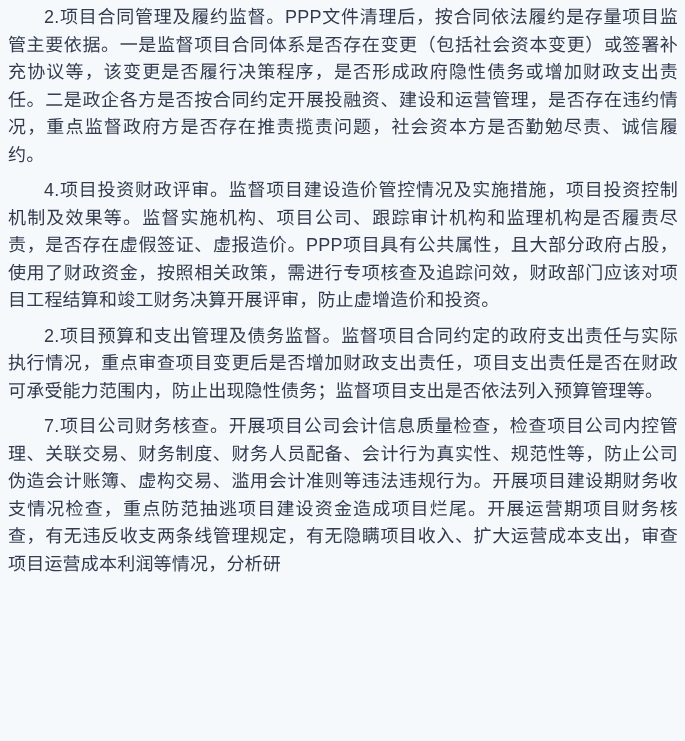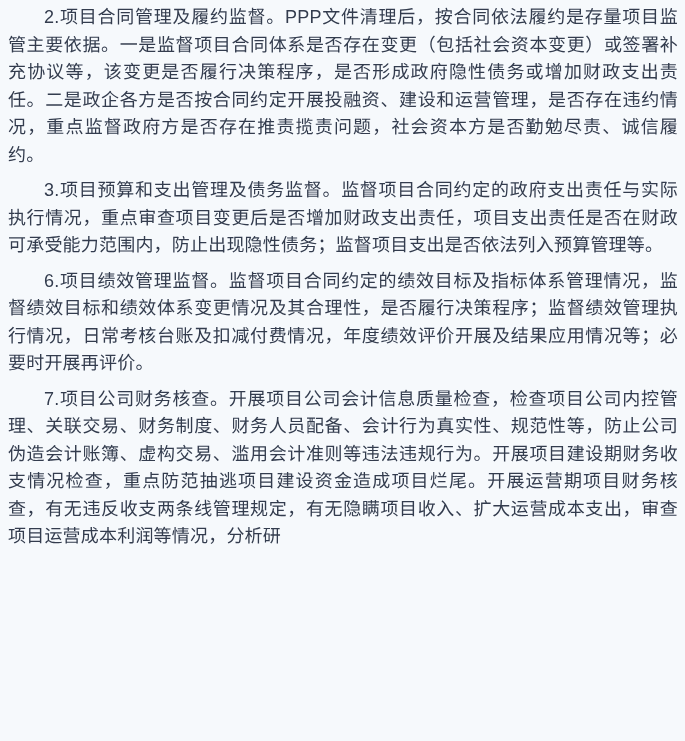--- a/index.html
+++ b/index.html
@@ -29,16 +29,16 @@
     margin: 0 0 8px 0;
     text-indent: 2em;
     word-break: break-all;
   }
 </style>
 </head>
 <body>
 
 <div class="doc-page">
   <p>2.项目合同管理及履约监督。PPP文件清理后，按合同依法履约是存量项目监管主要依据。一是监督项目合同体系是否存在变更（包括社会资本变更）或签署补充协议等，该变更是否履行决策程序，是否形成政府隐性债务或增加财政支出责任。二是政企各方是否按合同约定开展投融资、建设和运营管理，是否存在违约情况，重点监督政府方是否存在推责揽责问题，社会资本方是否勤勉尽责、诚信履约。</p>
-  <p>3.项目预算和支出管理及债务监督。监督项目合同约定的政府支出责任与实际执行情况，重点审查项目变更后是否增加财政支出责任，项目支出责任是否在财政可承受能力范围内，防止出现隐性债务；监督项目支出是否依法列入预算管理等。</p>
-  <p>6.项目绩效管理监督。监督项目合同约定的绩效目标及指标体系管理情况，监督绩效目标和绩效体系变更情况及其合理性，是否履行决策程序；监督绩效管理执行情况，日常考核台账及扣减付费情况，年度绩效评价开展及结果应用情况等；必要时开展再评价。</p>
+  <p>4.项目投资财政评审。监督项目建设造价管控情况及实施措施，项目投资控制机制及效果等。监督实施机构、项目公司、跟踪审计机构和监理机构是否履责尽责，是否存在虚假签证、虚报造价。PPP项目具有公共属性，且大部分政府占股，使用了财政资金，按照相关政策，需进行专项核查及追踪问效，财政部门应该对项目工程结算和竣工财务决算开展评审，防止虚增造价和投资。</p>
+  <p>2.项目预算和支出管理及债务监督。监督项目合同约定的政府支出责任与实际执行情况，重点审查项目变更后是否增加财政支出责任，项目支出责任是否在财政可承受能力范围内，防止出现隐性债务；监督项目支出是否依法列入预算管理等。</p>
   <p>7.项目公司财务核查。开展项目公司会计信息质量检查，检查项目公司内控管理、关联交易、财务制度、财务人员配备、会计行为真实性、规范性等，防止公司伪造会计账簿、虚构交易、滥用会计准则等违法违规行为。开展项目建设期财务收支情况检查，重点防范抽逃项目建设资金造成项目烂尾。开展运营期项目财务核查，有无违反收支两条线管理规定，有无隐瞒项目收入、扩大运营成本支出，审查项目运营成本利润等情况，分析研</p>
 </div>
 
 </body></html>

